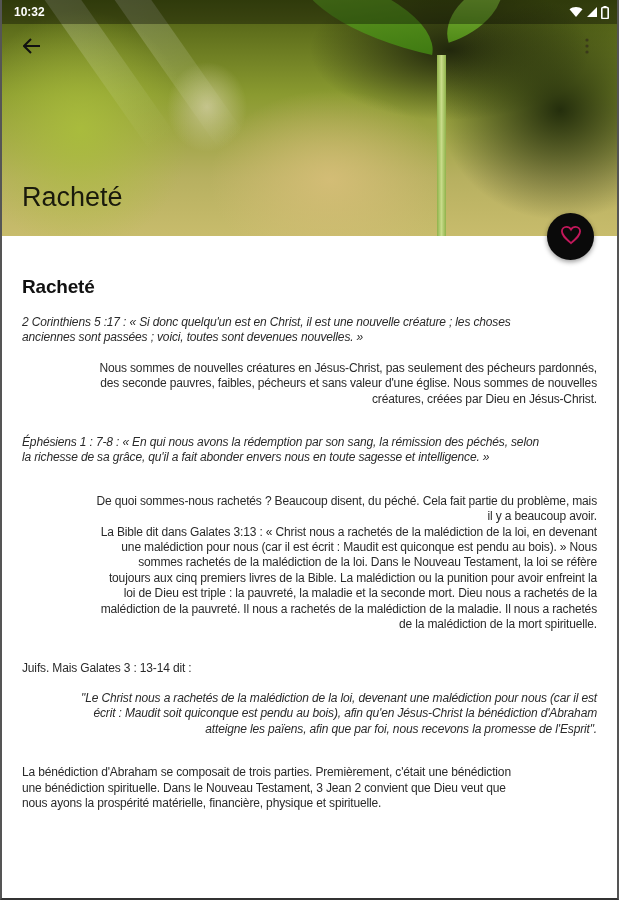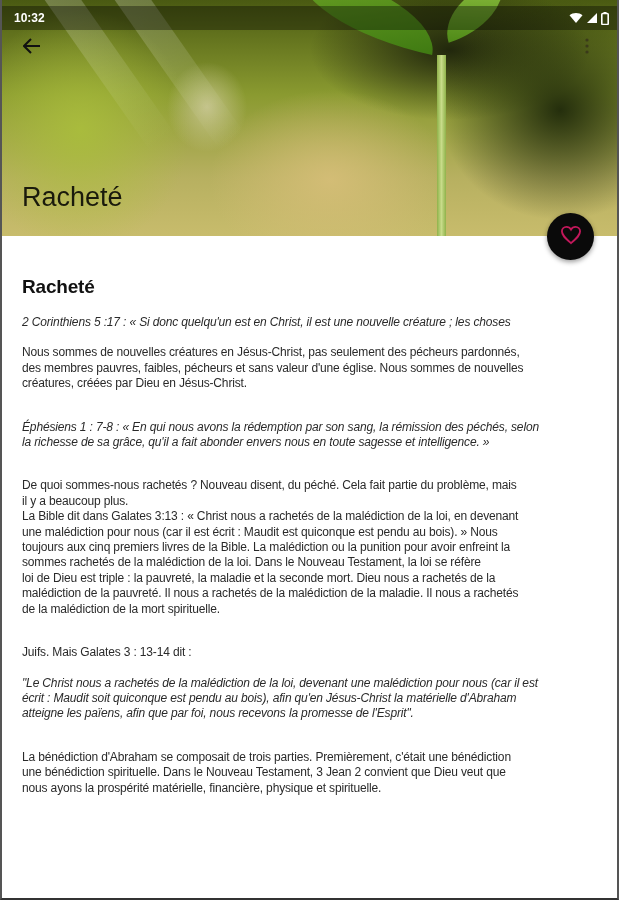--- a/index.html
+++ b/index.html
@@ -16,37 +16,37 @@
         radial-gradient(ellipse 120px 110px at 560px 110px, rgba(30,40,10,0.95), rgba(30,40,10,0) 100%),
         radial-gradient(ellipse 140px 70px at 450px 50px, rgba(25,30,10,0.9), rgba(25,30,10,0) 100%),
         radial-gradient(ellipse 110px 120px at 80px 130px, rgba(170,190,60,0.9), rgba(170,190,60,0) 100%),
         linear-gradient(180deg, #4a5a12 0%, #8a9a30 40%, #b7b060 75%, #c8bc6c 100%);
     }
     .ray { position: absolute; top: -40px; width: 30px; height: 200px; background: linear-gradient(180deg, rgba(255,255,255,0.25), rgba(255,255,255,0)); transform: rotate(-35deg); }
     .stem { position: absolute; left: 437px; top: 55px; width: 9px; height: 181px; background: linear-gradient(90deg, #8fb24a, #c8dc8a, #8fb24a); }
     .leaf-left { position: absolute; left: 290px; top: -20px; width: 150px; height: 60px; background: linear-gradient(160deg, #6fa526, #3f7a12); border-radius: 0 100% 0 100%; transform: rotate(12deg); }
     .leaf-right { position: absolute; left: 440px; top: -12px; width: 70px; height: 45px; background: linear-gradient(200deg, #8fc040, #4f8a18); border-radius: 100% 0 100% 0; transform: rotate(-18deg); }
 
-    .statusbar { position: absolute; left: 0; top: 6px; width: 619px; height: 24px; background: rgba(0,0,0,0.35); display: flex; align-items: center; justify-content: space-between; padding: 0 10px 0 14px; z-index: 5; }
+    .statusbar { position: absolute; left: 0; top: 0; width: 619px; height: 24px; background: rgba(0,0,0,0.35); display: flex; align-items: center; justify-content: space-between; padding: 0 10px 0 14px; z-index: 5; }
     .status-time { color: #fff; font-size: 12px; font-weight: bold; }
     .status-icons { display: flex; align-items: center; gap: 3px; }
     .status-icons svg { display: block; }
 
     .toolbar { position: absolute; left: 0; top: 24px; width: 619px; height: 48px; display: flex; align-items: center; justify-content: space-between; padding: 0 12px; z-index: 5; }
     .icon-btn { width: 40px; height: 40px; display: flex; align-items: center; justify-content: center; }
 
     .header-title { position: absolute; left: 22px; top: 182px; font-size: 27px; color: #1a1a0c; z-index: 5; font-weight: normal; }
 
     .fab { position: absolute; left: 547px; top: 213px; width: 47px; height: 47px; border-radius: 50%; background: #0a0a0a; display: flex; align-items: center; justify-content: center; box-shadow: 0 2px 5px rgba(0,0,0,0.4); z-index: 10; }
 
     .content { position: absolute; left: 0; top: 236px; width: 619px; padding: 0 22px; }
     .article-title { font-size: 19px; font-weight: bold; color: #111; margin-top: 40px; margin-bottom: 17px; letter-spacing: -0.2px; }
     .para { font-size: 12px; line-height: 15.4px; color: #2a2a2a; margin-bottom: 15px; letter-spacing: -0.15px; }
     .para.italic { font-style: italic; }
-    .para.gap-big { margin-bottom: 28px; }
+    .para.gap-big { margin-bottom: 28px; text-align: right; }
     .line { display: block; }
   </style>
 </head>
 <body>
 
 <div class="frame"></div>
 
 <div class="header">
   <div class="ray" style="left:90px;"></div>
   <div class="ray" style="left:160px;"></div>
@@ -104,55 +104,56 @@
         <path d="M12 20 C5 14 2 11 2 7 C2 4 4.3 2 7 2 C9 2 11 3.2 12 5 C13 3.2 15 2 17 2 C19.7 2 22 4 22 7 C22 11 19 14 12 20 Z" fill="none" stroke="#c2185b" stroke-width="2"></path>
       </svg>
   </span>
 </div>
 
 <div class="content">
   <h2 class="article-title">Racheté</h2>
 
   <p class="para italic">
     <span class="line">2 Corinthiens 5 :17 : « Si donc quelqu'un est en Christ, il est une nouvelle créature ; les choses</span>
+    <span class="line">anciennes sont passées ; voici, toutes sont devenues nouvelles. »</span>
   </p>
 
   <p class="para gap-big">
     <span class="line">Nous sommes de nouvelles créatures en Jésus-Christ, pas seulement des pécheurs pardonnés,</span>
-    <span class="line">des membres pauvres, faibles, pécheurs et sans valeur d'une église. Nous sommes de nouvelles</span>
+    <span class="line">des seconde pauvres, faibles, pécheurs et sans valeur d'une église. Nous sommes de nouvelles</span>
     <span class="line">créatures, créées par Dieu en Jésus-Christ.</span>
   </p>
 
   <p class="para italic">
     <span class="line">Éphésiens 1 : 7-8 : « En qui nous avons la rédemption par son sang, la rémission des péchés, selon</span>
     <span class="line">la richesse de sa grâce, qu'il a fait abonder envers nous en toute sagesse et intelligence. »</span>
   </p>
 
   <p class="para gap-big">
   </p>
 
   <p class="para gap-big">
-    <span class="line">De quoi sommes-nous rachetés ? Nouveau disent, du péché. Cela fait partie du problème, mais</span>
-    <span class="line">il y a beaucoup plus.</span>
+    <span class="line">De quoi sommes-nous rachetés ? Beaucoup disent, du péché. Cela fait partie du problème, mais</span>
+    <span class="line">il y a beaucoup avoir.</span>
     <span class="line">La Bible dit dans Galates 3:13 : « Christ nous a rachetés de la malédiction de la loi, en devenant</span>
     <span class="line">une malédiction pour nous (car il est écrit : Maudit est quiconque est pendu au bois). » Nous</span>
+    <span class="line">sommes rachetés de la malédiction de la loi. Dans le Nouveau Testament, la loi se réfère</span>
     <span class="line">toujours aux cinq premiers livres de la Bible. La malédiction ou la punition pour avoir enfreint la</span>
-    <span class="line">sommes rachetés de la malédiction de la loi. Dans le Nouveau Testament, la loi se réfère</span>
     <span class="line">loi de Dieu est triple : la pauvreté, la maladie et la seconde mort. Dieu nous a rachetés de la</span>
     <span class="line">malédiction de la pauvreté. Il nous a rachetés de la malédiction de la maladie. Il nous a rachetés</span>
     <span class="line">de la malédiction de la mort spirituelle.</span>
   </p>
 
   <p class="para">
     <span class="line">Juifs. Mais Galates 3 : 13-14 dit :</span>
   </p>
 
   <p class="para italic gap-big">
     <span class="line">"Le Christ nous a rachetés de la malédiction de la loi, devenant une malédiction pour nous (car il est</span>
-    <span class="line">écrit : Maudit soit quiconque est pendu au bois), afin qu'en Jésus-Christ la matérielle d'Abraham</span>
+    <span class="line">écrit : Maudit soit quiconque est pendu au bois), afin qu'en Jésus-Christ la bénédiction d'Abraham</span>
     <span class="line">atteigne les païens, afin que par foi, nous recevons la promesse de l'Esprit".</span>
   </p>
 
   <p class="para">
     <span class="line">La bénédiction d'Abraham se composait de trois parties. Premièrement, c'était une bénédiction</span>
     <span class="line">une bénédiction spirituelle. Dans le Nouveau Testament, 3 Jean 2 convient que Dieu veut que</span>
     <span class="line">nous ayons la prospérité matérielle, financière, physique et spirituelle.</span>
   </p>
 </div>
 

